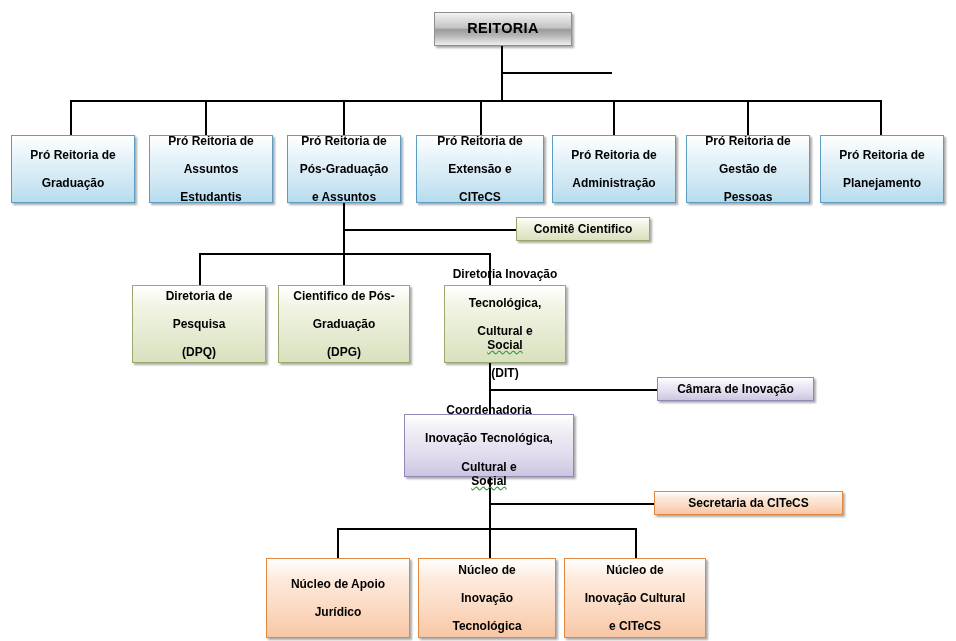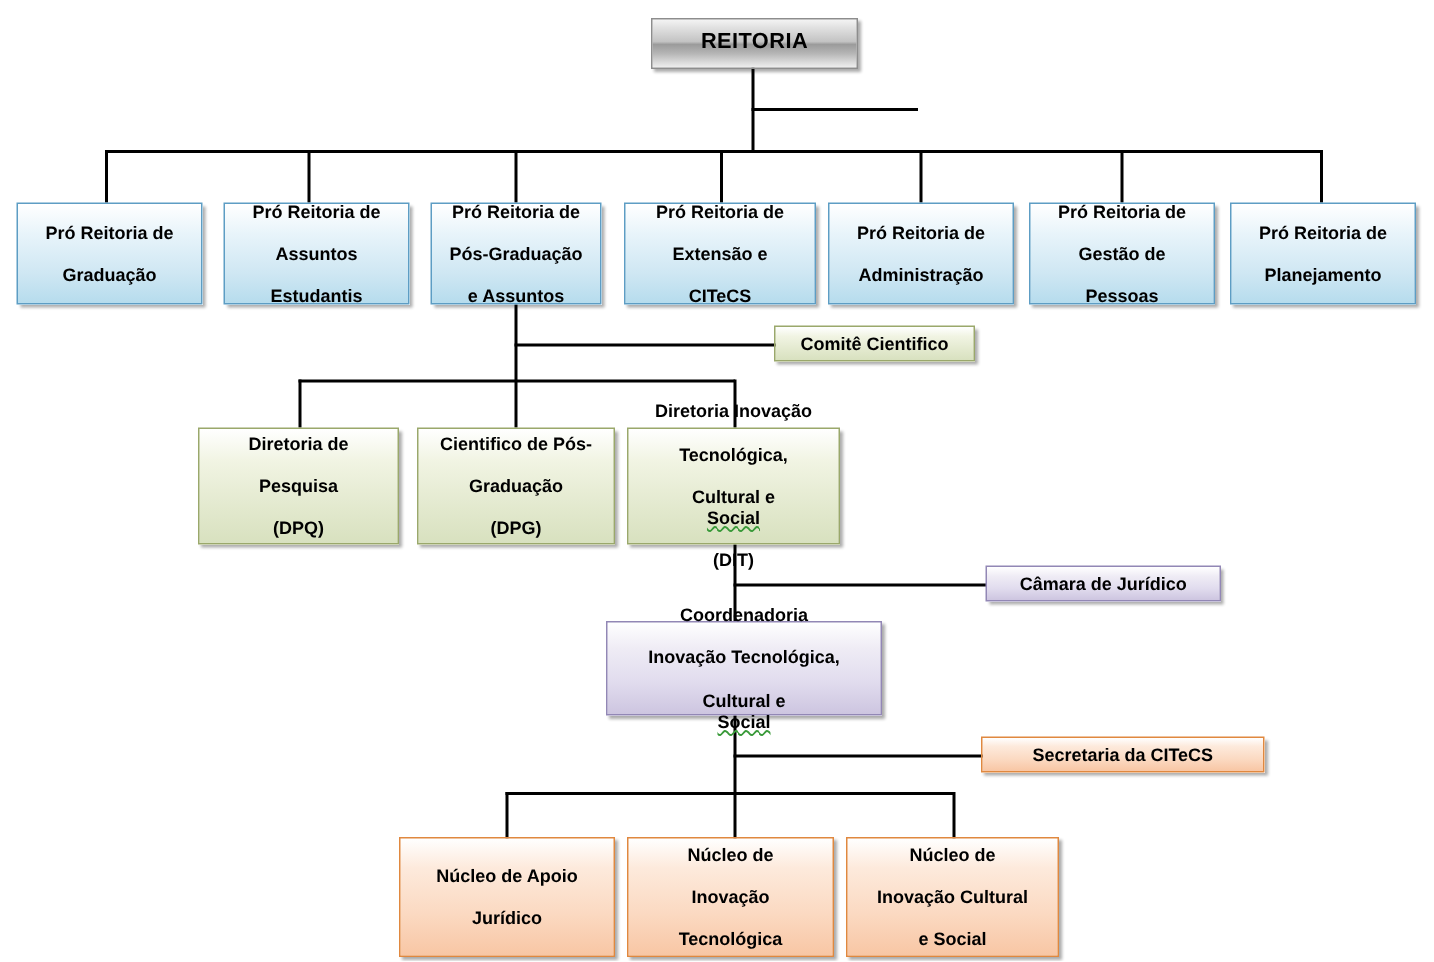--- a/index.html
+++ b/index.html
@@ -188,34 +188,34 @@
   </div>
 
   <div class="node green fs-12" style="left:278px; top:285px; width:132px; height:78px;">
     <span>
       <span>Cientifico de Pós-</span><br>
       <span>Graduação</span><br>
       <span>(DPG)</span>
     </span>
   </div>
 
-  <div class="node green fs-12" style="left:418px; top:285px; width:142px; height:78px;">
+  <div class="node green fs-12" style="left:444px; top:285px; width:122px; height:78px;">
     <span>
       <span>Diretoria Inovação</span><br>
       <span>Tecnológica,</span><br>
       <span>Cultural e </span><span class="sq">Social</span><br>
       <span>(DIT)</span>
     </span>
   </div>
 
   <div class="node purple fs-12" style="left:657px; top:377px; width:157px; height:24px;">
-    <span>Câmara de Jurídico</span>
-  </div>
-
-  <div class="node purple fs-12" style="left:404px; top:414px; width:184px; height:63px;">
+    <span>Câmara de Inovação</span>
+  </div>
+
+  <div class="node purple fs-12" style="left:404px; top:414px; width:170px; height:63px;">
     <span>
       <span>Coordenadoria</span><br>
       <span>Inovação Tecnológica,</span><br>
       <span>Cultural e </span><span class="sq">Social</span>
     </span>
   </div>
 
   <div class="node orange fs-12" style="left:654px; top:491px; width:189px; height:24px;">
     <span>Secretaria da CITeCS</span>
   </div>
@@ -232,17 +232,17 @@
       <span>Núcleo de</span><br>
       <span>Inovação</span><br>
       <span>Tecnológica</span>
     </span>
   </div>
 
   <div class="node orange fs-12" style="left:564px; top:558px; width:142px; height:80px;">
     <span>
       <span>Núcleo de</span><br>
       <span>Inovação Cultural</span><br>
-      <span>e Social</span>
+      <span>e CITeCS</span>
     </span>
   </div>
 
 </div>
 
 </body></html>

